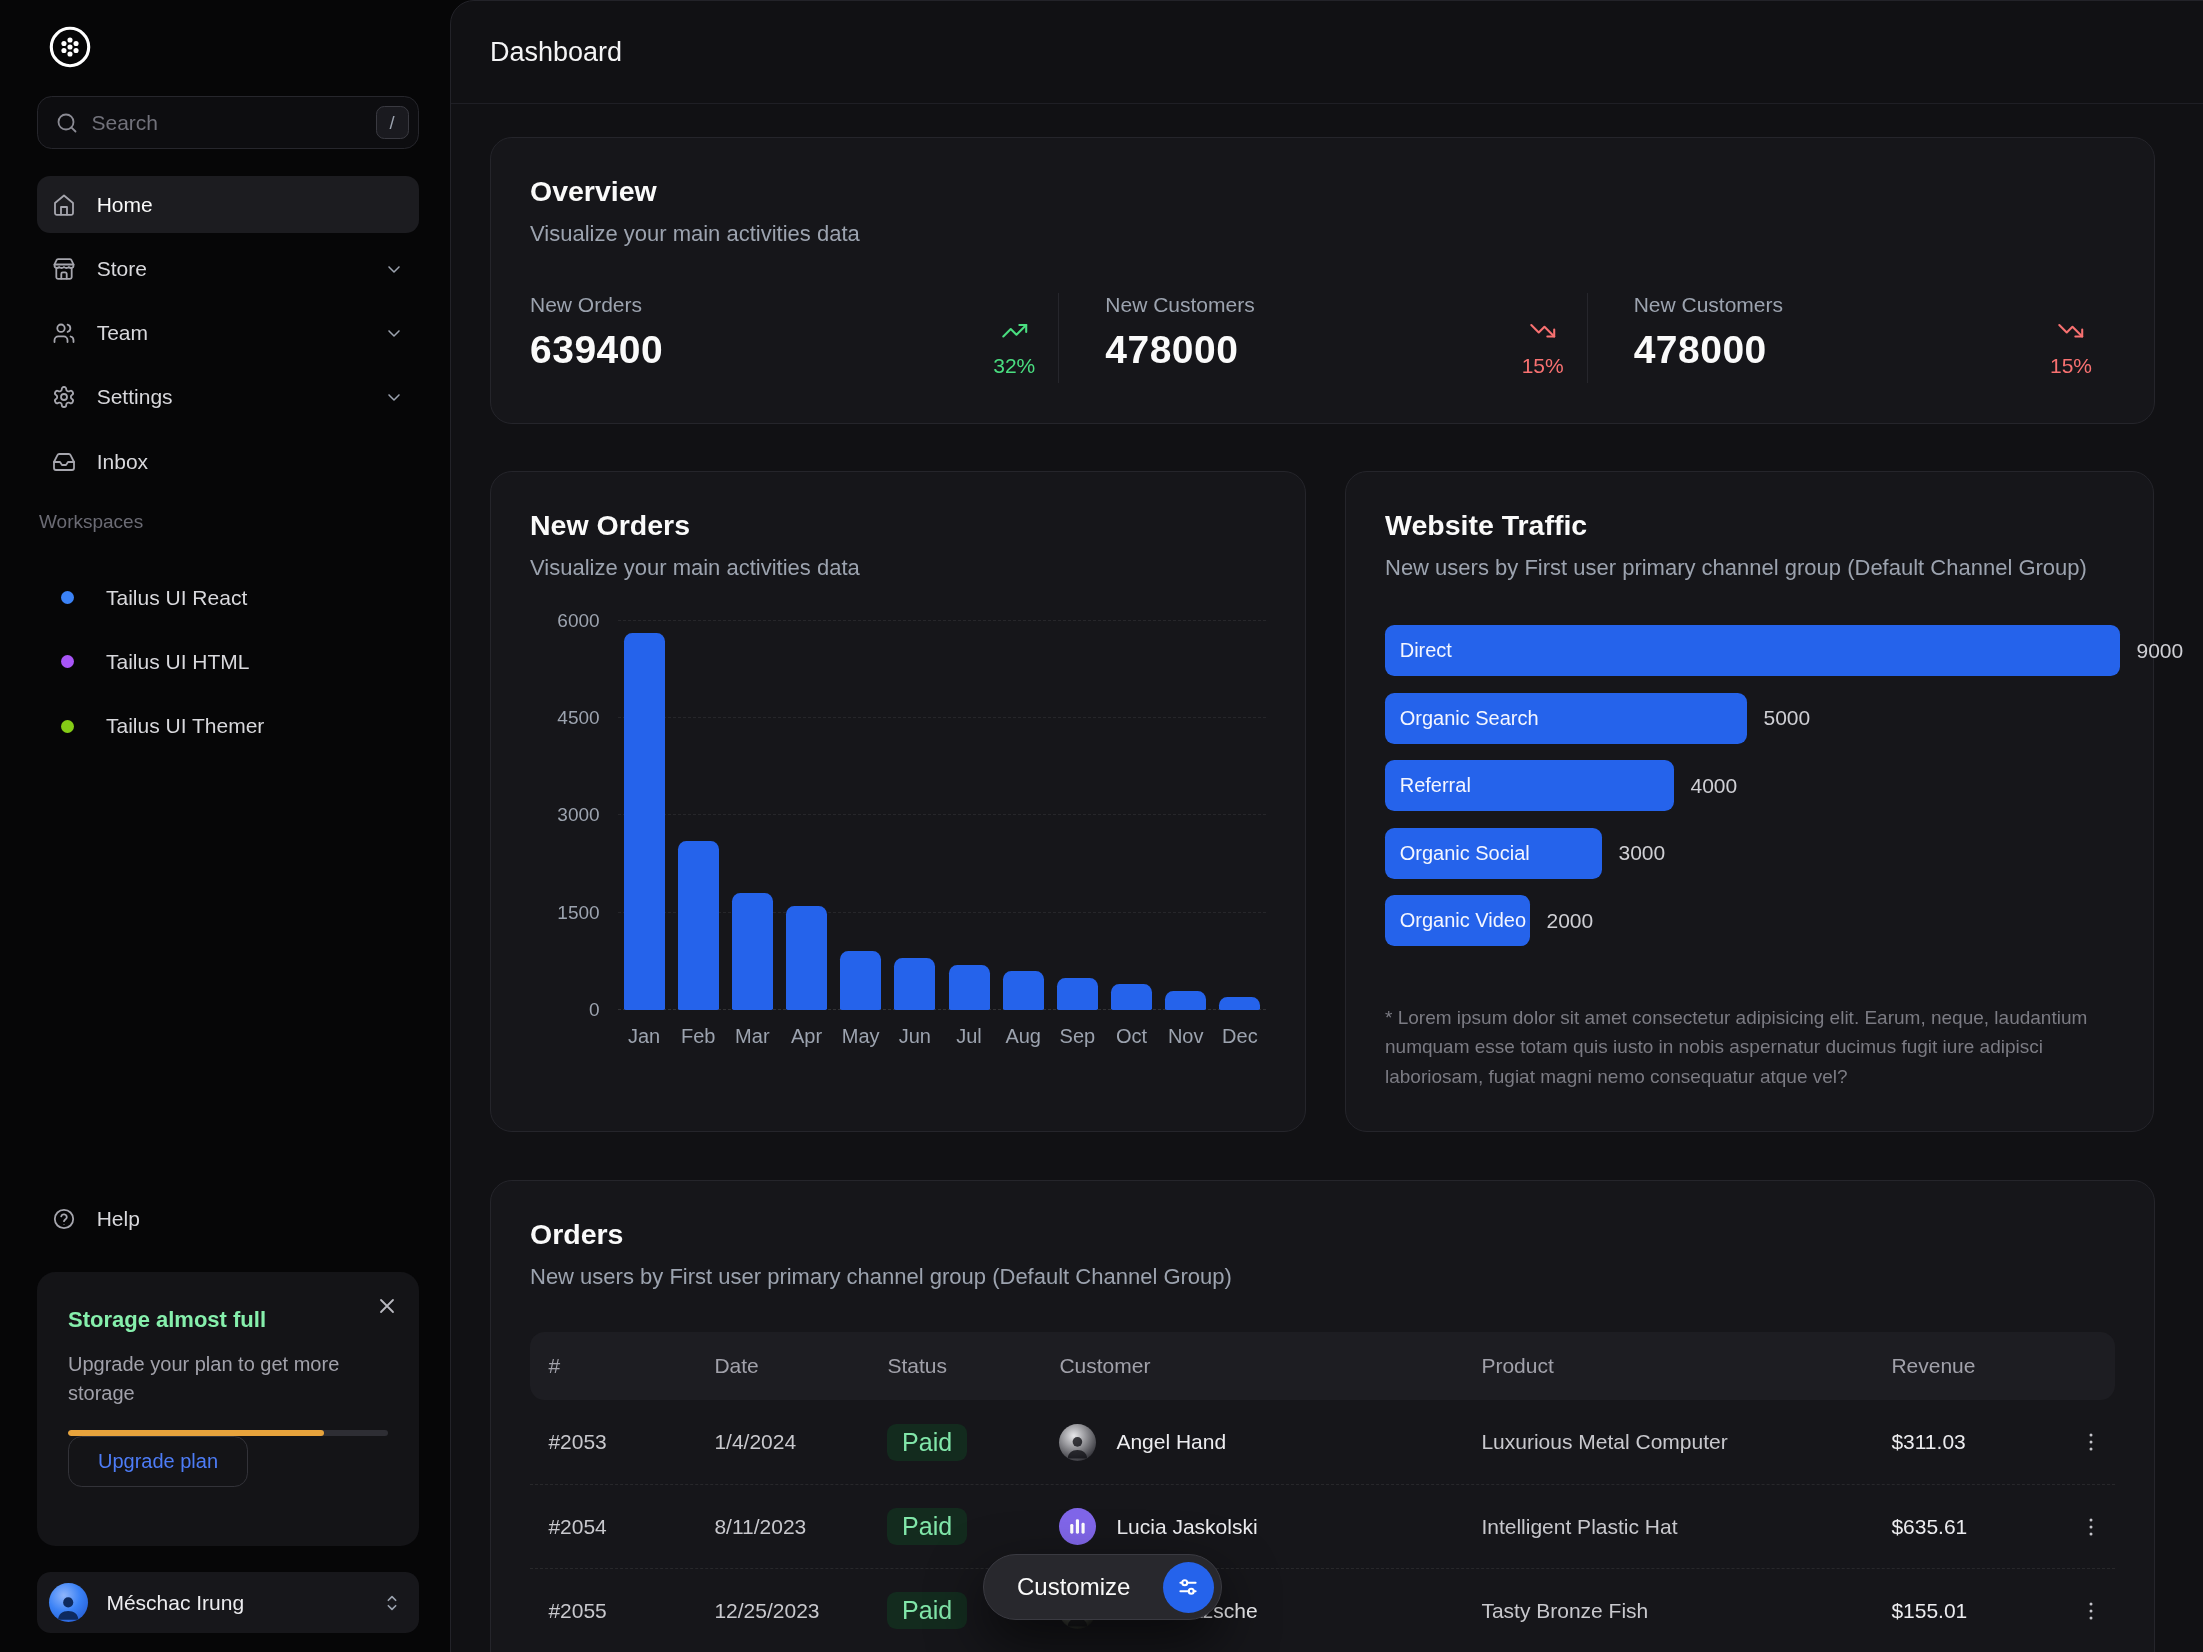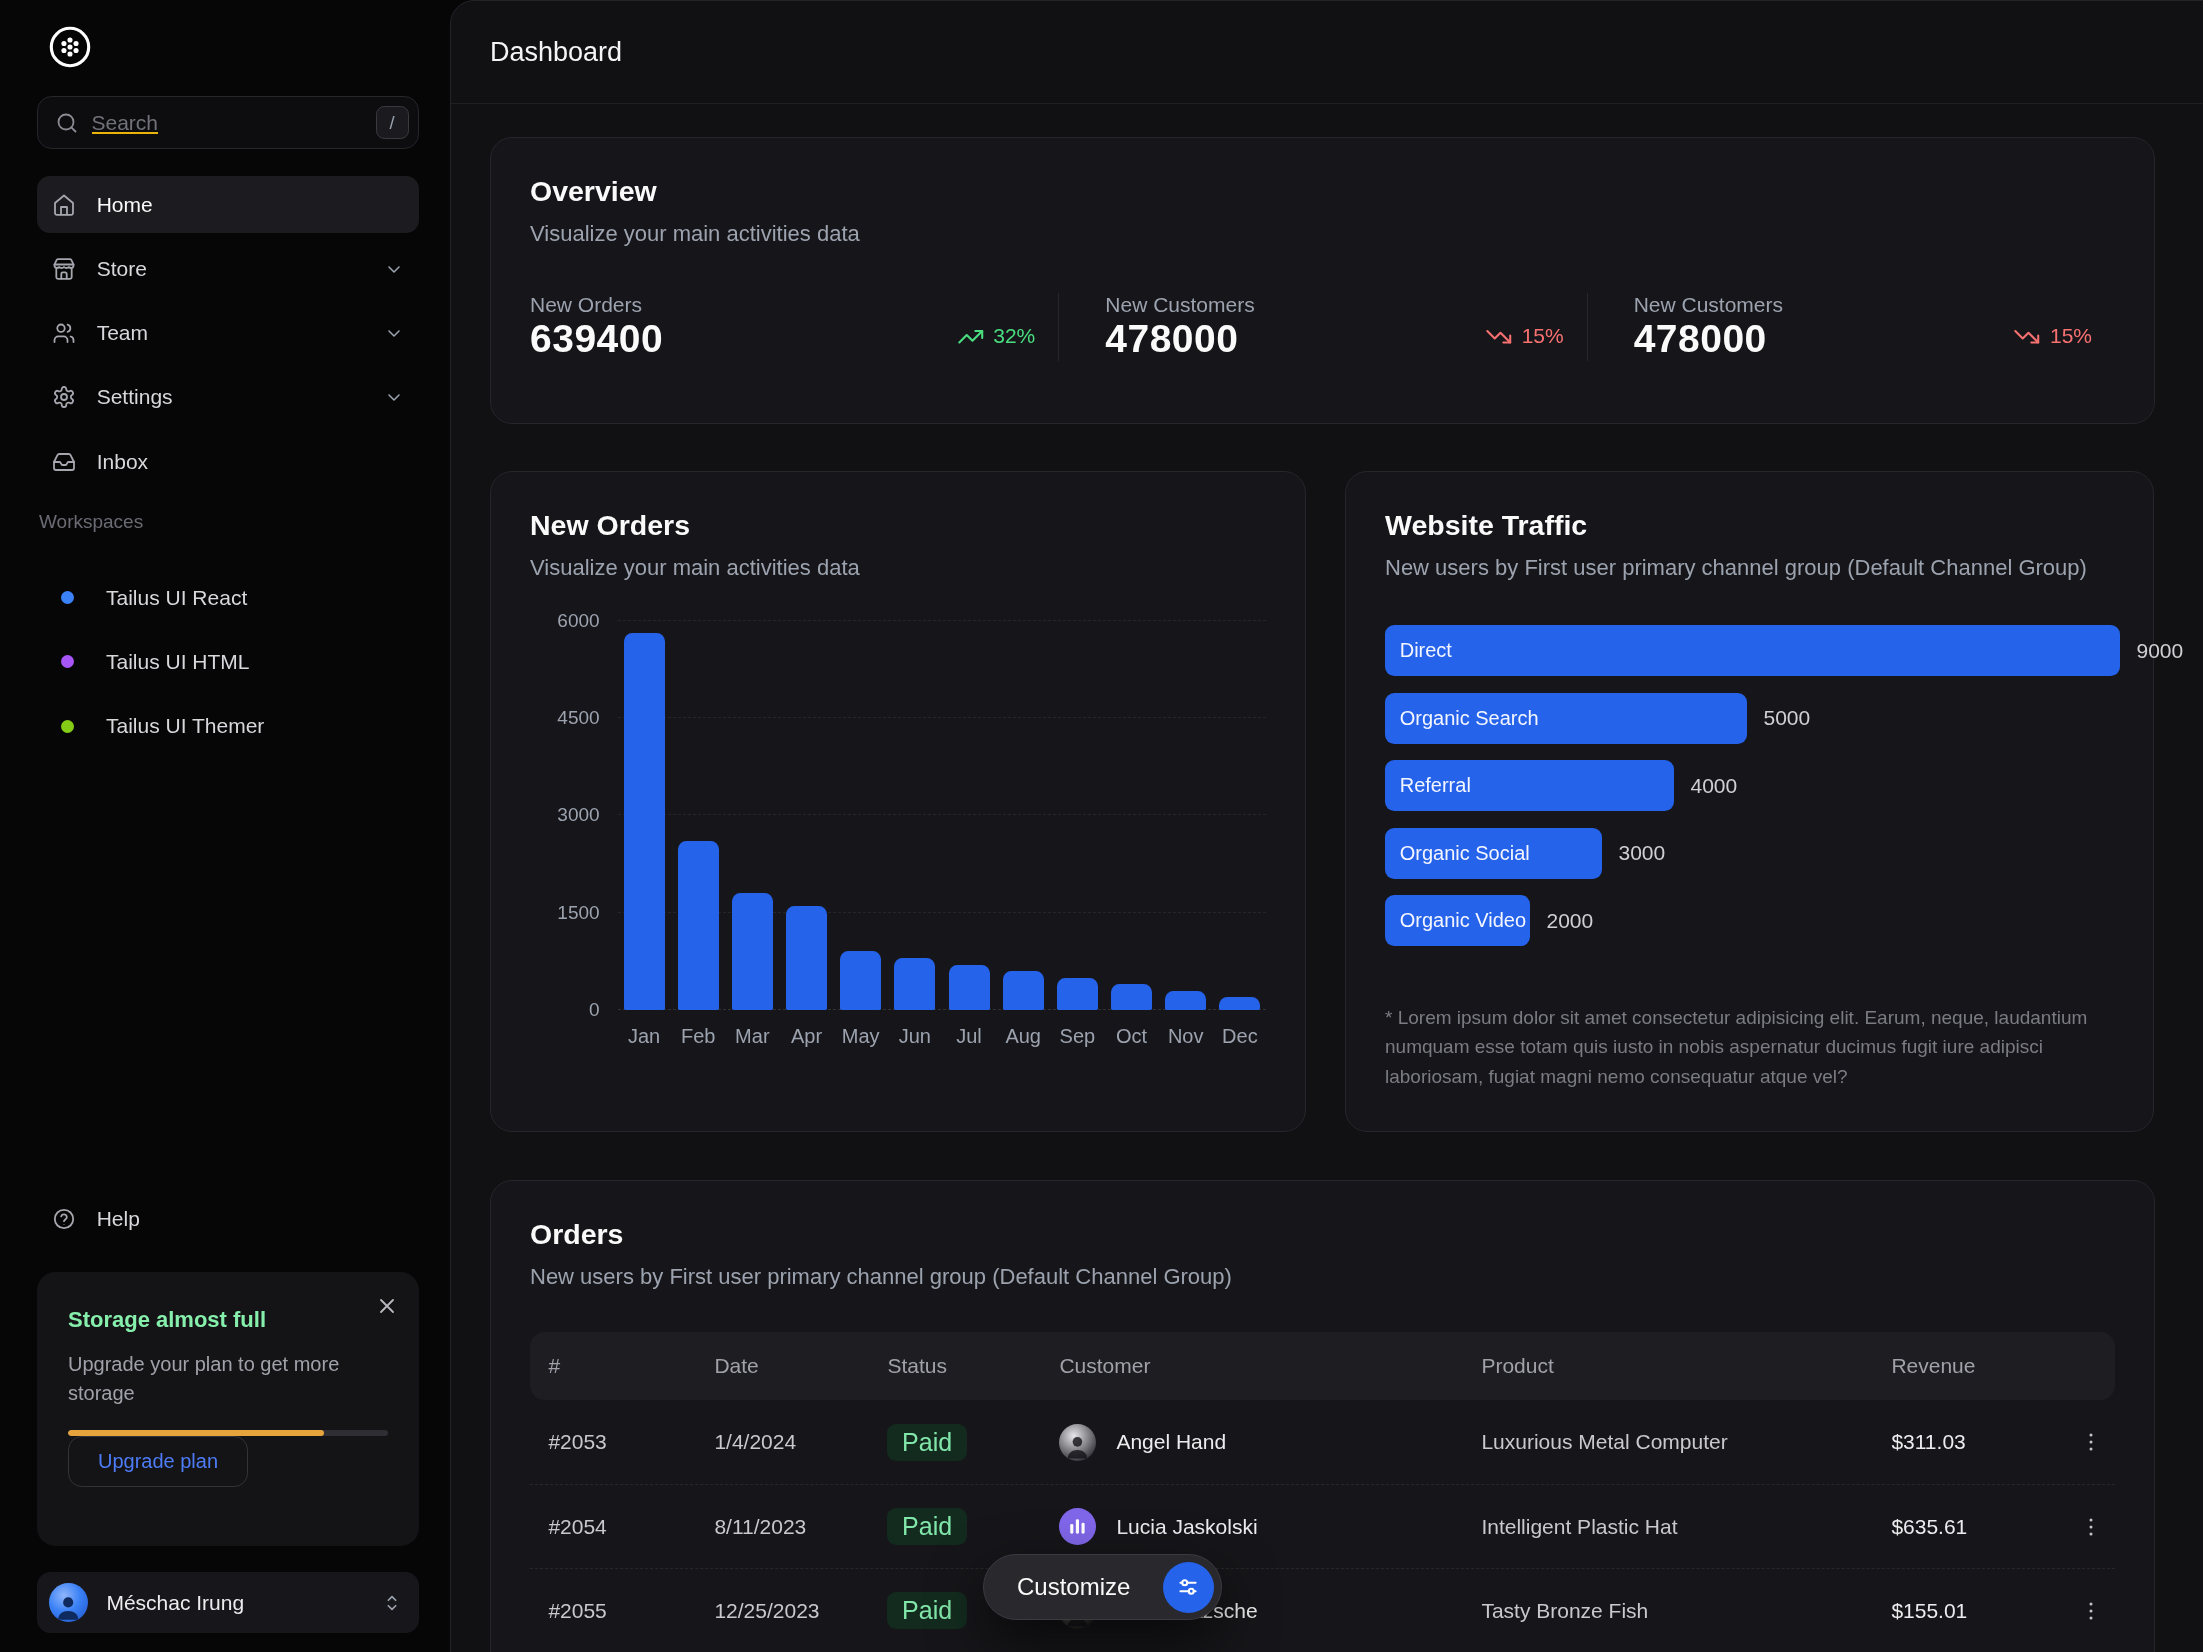--- a/index.html
+++ b/index.html
@@ -10,22 +10,22 @@
   svg{display:block;}
   .ic{display:inline-flex;align-items:center;justify-content:center;}
   .ic svg{width:100%;height:100%;stroke:currentColor;fill:none;stroke-width:1.8;stroke-linecap:round;stroke-linejoin:round;}
 
   
   .sidebar{position:absolute;left:0;top:0;width:450px;height:1653px;}
   .logo{position:absolute;left:48px;top:25px;width:44px;height:44px;cursor:pointer;}
   .search{position:absolute;left:37px;top:96px;width:382px;height:53px;background:#0d0d10;
           border:0.9px solid #26262c;border-radius:14.7px;display:flex;align-items:center;padding:0 11px 0 16.5px;}
   .search .ic{width:24px;height:24px;color:#8b8b94;flex:none;}
-  .search input{flex:1;background:transparent;border:0;outline:none;color:#eab308;font-size:21px;
-          padding:0 13px;font-family:inherit;text-decoration:underline;}
+  .search input{flex:1;background:transparent;border:0;outline:none;color:#f9a8d4;font-size:21px;
+          padding:0 13px;font-family:inherit;}
   .search input::placeholder{color:#71717a;}
   .kbd{width:33px;height:33px;flex:none;border:0.9px solid #3a3a41;background:#1a1a1f;border-radius:8.3px;
        color:#9ca3af;font-size:18.4px;display:flex;align-items:center;justify-content:center;}
 
   .nav{position:absolute;left:37px;top:176px;width:382px;}
   .nav-item{height:57px;margin-bottom:7.3px;display:flex;align-items:center;padding:0 14.7px;border-radius:13px;cursor:pointer;}
   .nav-item.active{background:#1c1c20;}
   .nav-ic{width:24px;height:24px;color:#a6a6ae;flex:none;}
   .nav-label{margin-left:21px;font-size:21px;color:#d8d8dc;}
   .nav-item.active .nav-label{color:#fafafa;}
@@ -67,21 +67,21 @@
   .card-sub{margin-top:13px;font-size:22px;color:#9ca3af;}
 
   
   .overview{left:39px;top:136px;width:1665px;height:287px;}
   .stats{display:flex;margin-top:46px;}
   .stat{width:529px;padding-right:23px;}
   .stat + .stat{border-left:0.9px solid #26262c;padding-left:46px;}
   .stat-label{font-size:21px;color:#9ca3af;}
   .stat-row{display:flex;align-items:center;justify-content:space-between;}
   .stat-value{font-size:39px;font-weight:600;color:#fafafa;letter-spacing:0.5px;}
-  .delta{display:flex;align-items:center;gap:9.2px;font-size:21px;margin-bottom:5.5px;}
+  .delta{display:flex;align-items:center;gap:9.2px;font-size:21px;margin-bottom:5.5px;flex-direction:column;}
   .delta .ic{width:27.5px;height:27.5px;}
   .delta.up{color:#4ade80;}
   .delta.down{color:#f87171;}
 
   
   .orders-chart-card{left:39px;top:470px;width:816px;height:661px;}
   .vchart{display:flex;margin-top:40px;}
   .ylabels{width:88px;position:relative;height:389px;flex:none;}
   .ylabel{position:absolute;right:18.4px;transform:translateY(50%);font-size:19px;color:#9ca3af;}
   .plot{position:relative;height:389px;flex:1;}

